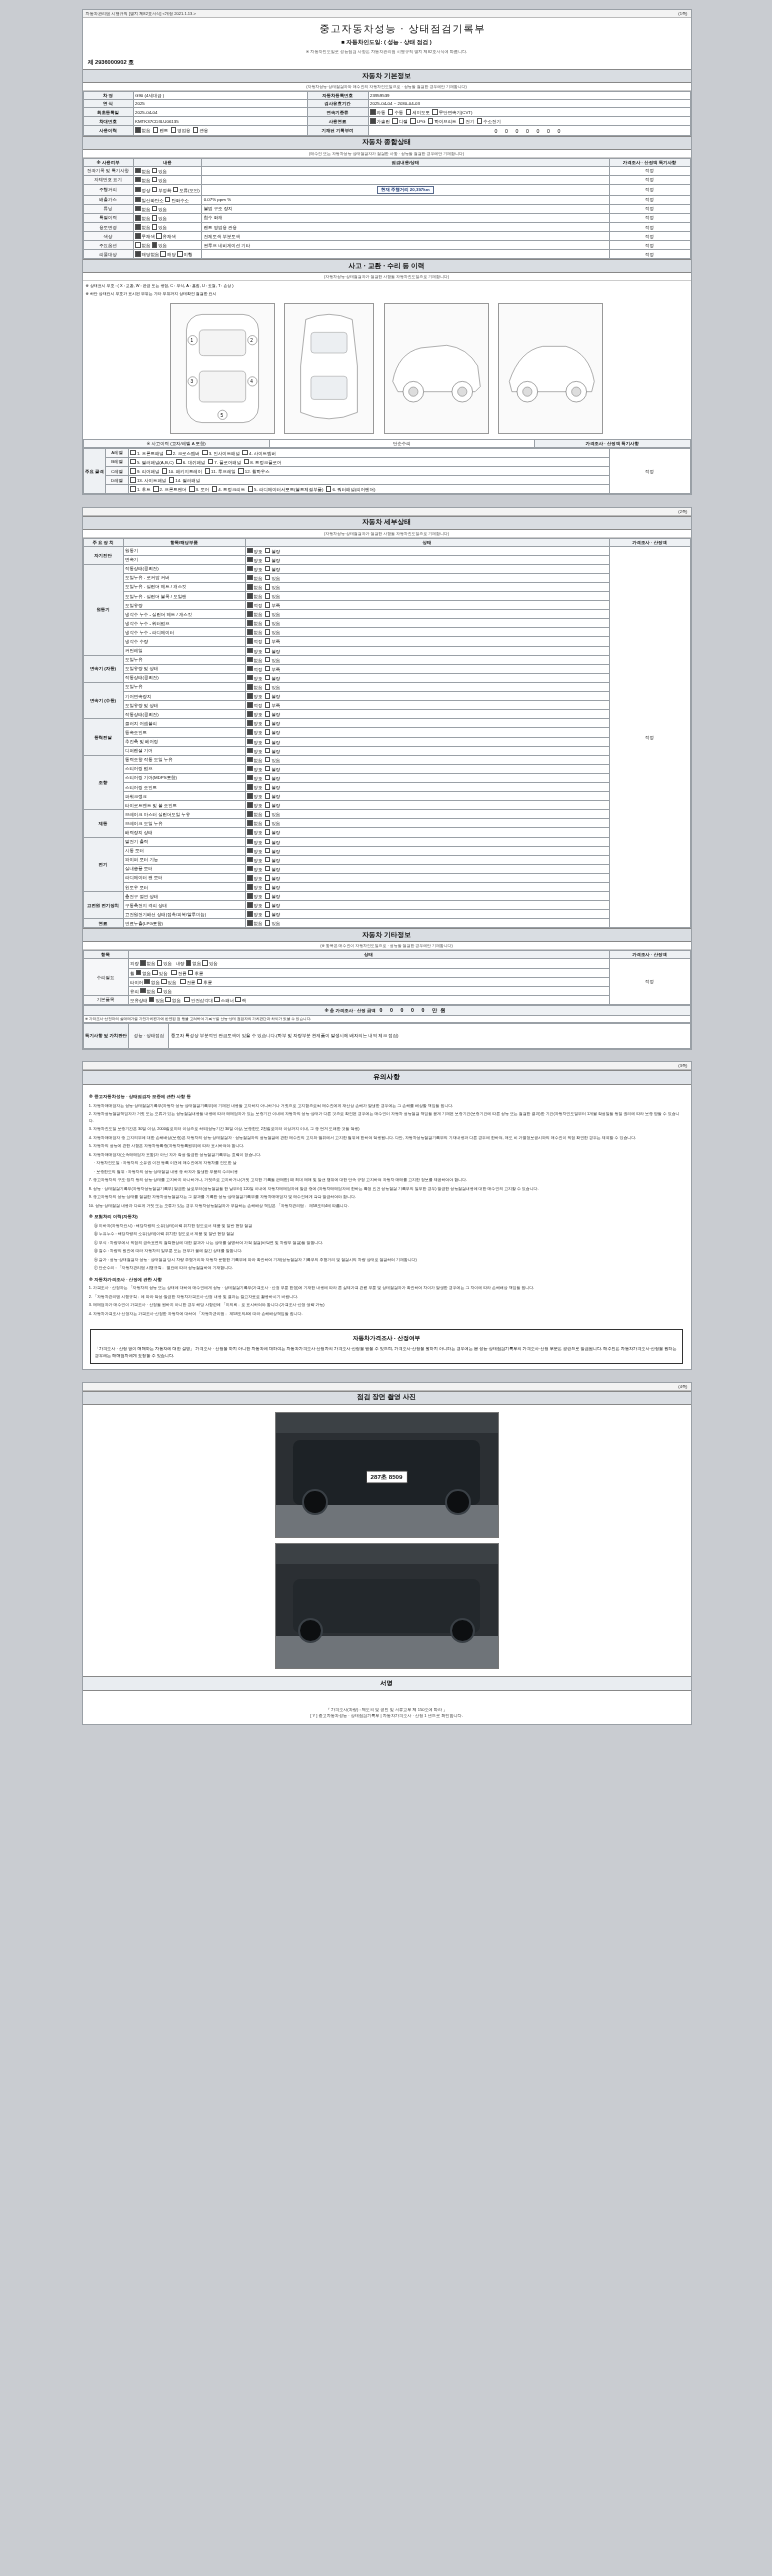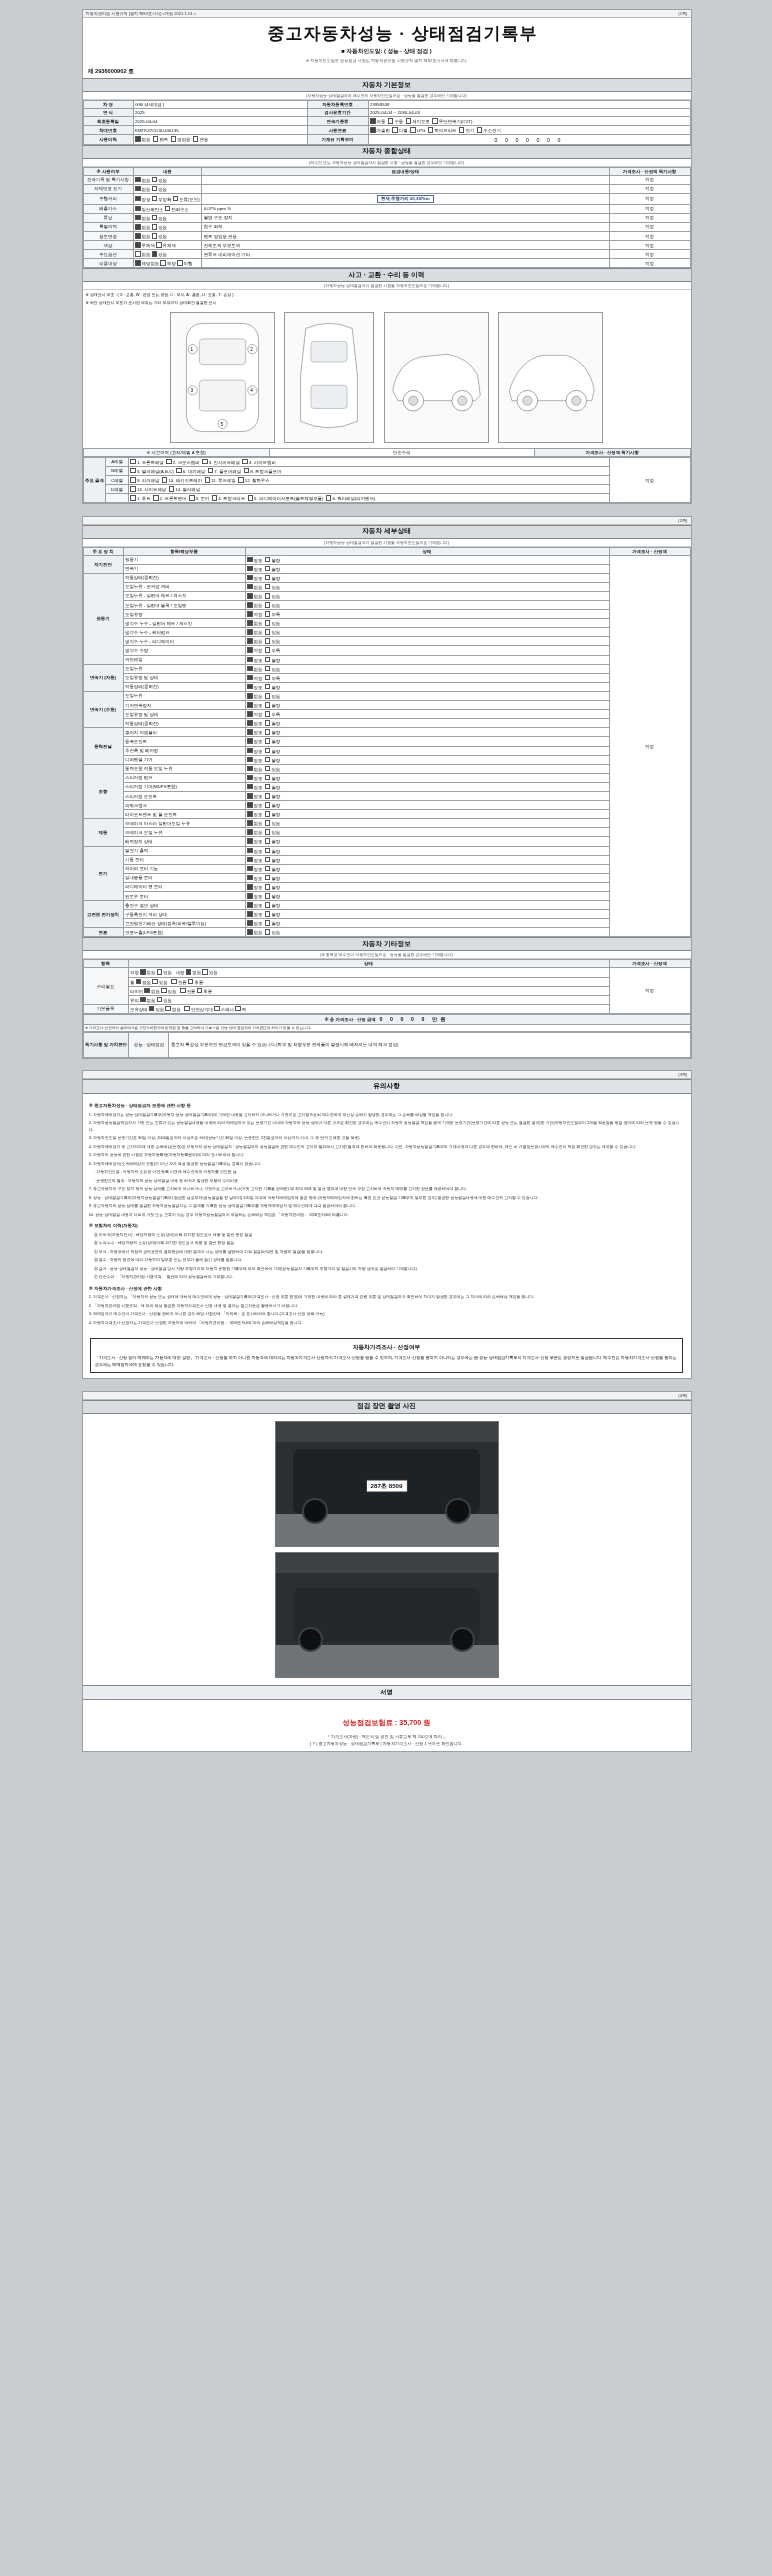--- a/index.html
+++ b/index.html
@@ -5,21 +5,21 @@
   html,body{margin:0;padding:0;background:#c9ccd1;}
   body{font-family:"Liberation Sans","DejaVu Sans",sans-serif;}
   .page{width:773px;min-height:2576px;position:relative;background:#c9ccd1;}
   .sheet{background:#ffffff;border:0.5px solid #9aa0a6;margin:0 auto;}
   .s1{width:608px;margin:9.3px auto 0 auto;}
   .s2{width:608px;margin:11.3px auto 0 auto;}
   .s3{width:608px;margin:11.3px auto 0 auto;}
   .s4{width:608px;margin:11.3px auto 11.3px auto;}
   .topbar{display:flex;justify-content:space-between;align-items:center;font-size:4.1px;color:#333;border-bottom:0.5px solid #bbb;padding:1px 3.1px;background:#f3f3f3;}
   .titlewrap{background:#ffffff;text-align:center;padding:4.1px 0 3.1px 0;}
-  .maintitle{font-size:17px;font-weight:bold;letter-spacing:1px;color:#111;margin-left:32px;}
+  .maintitle{font-size:10px;font-weight:normal;letter-spacing:1px;color:#111;margin-left:32px;}
   .subtitle{font-size:5.7px;font-weight:bold;margin-top:3.1px;color:#111;}
   .subtitle2{font-size:4.1px;color:#555;margin-top:1.5px;}
   .docno{font-size:5.7px;font-weight:bold;padding:2.1px 5.2px;color:#111;}
   .bandtitle{background:#d9dde2;text-align:center;font-size:6.7px;font-weight:bold;padding:1.5px 0;border-top:0.5px solid #888;border-bottom:0.5px solid #888;color:#111;}
   .bandnote{font-size:3.9px;color:#444;text-align:center;padding:1px 0;border-bottom:0.5px solid #ccc;}
   table{border-collapse:collapse;width:100%;font-size:4.4px;color:#111;}
   td,th{border:0.5px solid #9aa0a6;padding:1px 1.5px;vertical-align:middle;}
   .lab{background:#eef1f4;font-weight:bold;text-align:center;white-space:nowrap;}
   .lab2{background:#f6f7f9;text-align:center;white-space:nowrap;}
   .ctr{text-align:center;}
@@ -654,21 +654,20 @@
       <div class="photo">
         <div class="ceil"></div>
         <div class="floor"></div>
         <div class="carbody" style="top:28%;height:44%;background:#23282c"></div>
         <div class="wheel" style="left:10%;bottom:20%"></div>
         <div class="wheel" style="right:10%;bottom:20%"></div>
       </div>
     </div>
     <div class="sign-band">서명</div>
     <div class="sigline"></div>
-    <div class="fee">성능점검보험료 : 35,700 원</div>
     <div class="footer-note">
       <div>『 가격조사(차량) : 제도의 및 공인 및 서류교부 제 150조에 따라 』</div>
       <div>[ Y ] 중고자동차성능 · 상태점검기록부  |  자동차가격조사 · 산정 1 년으로 확인합니다.</div>
     </div>
   </div>
 
 </div>
 
 
 </body></html>

